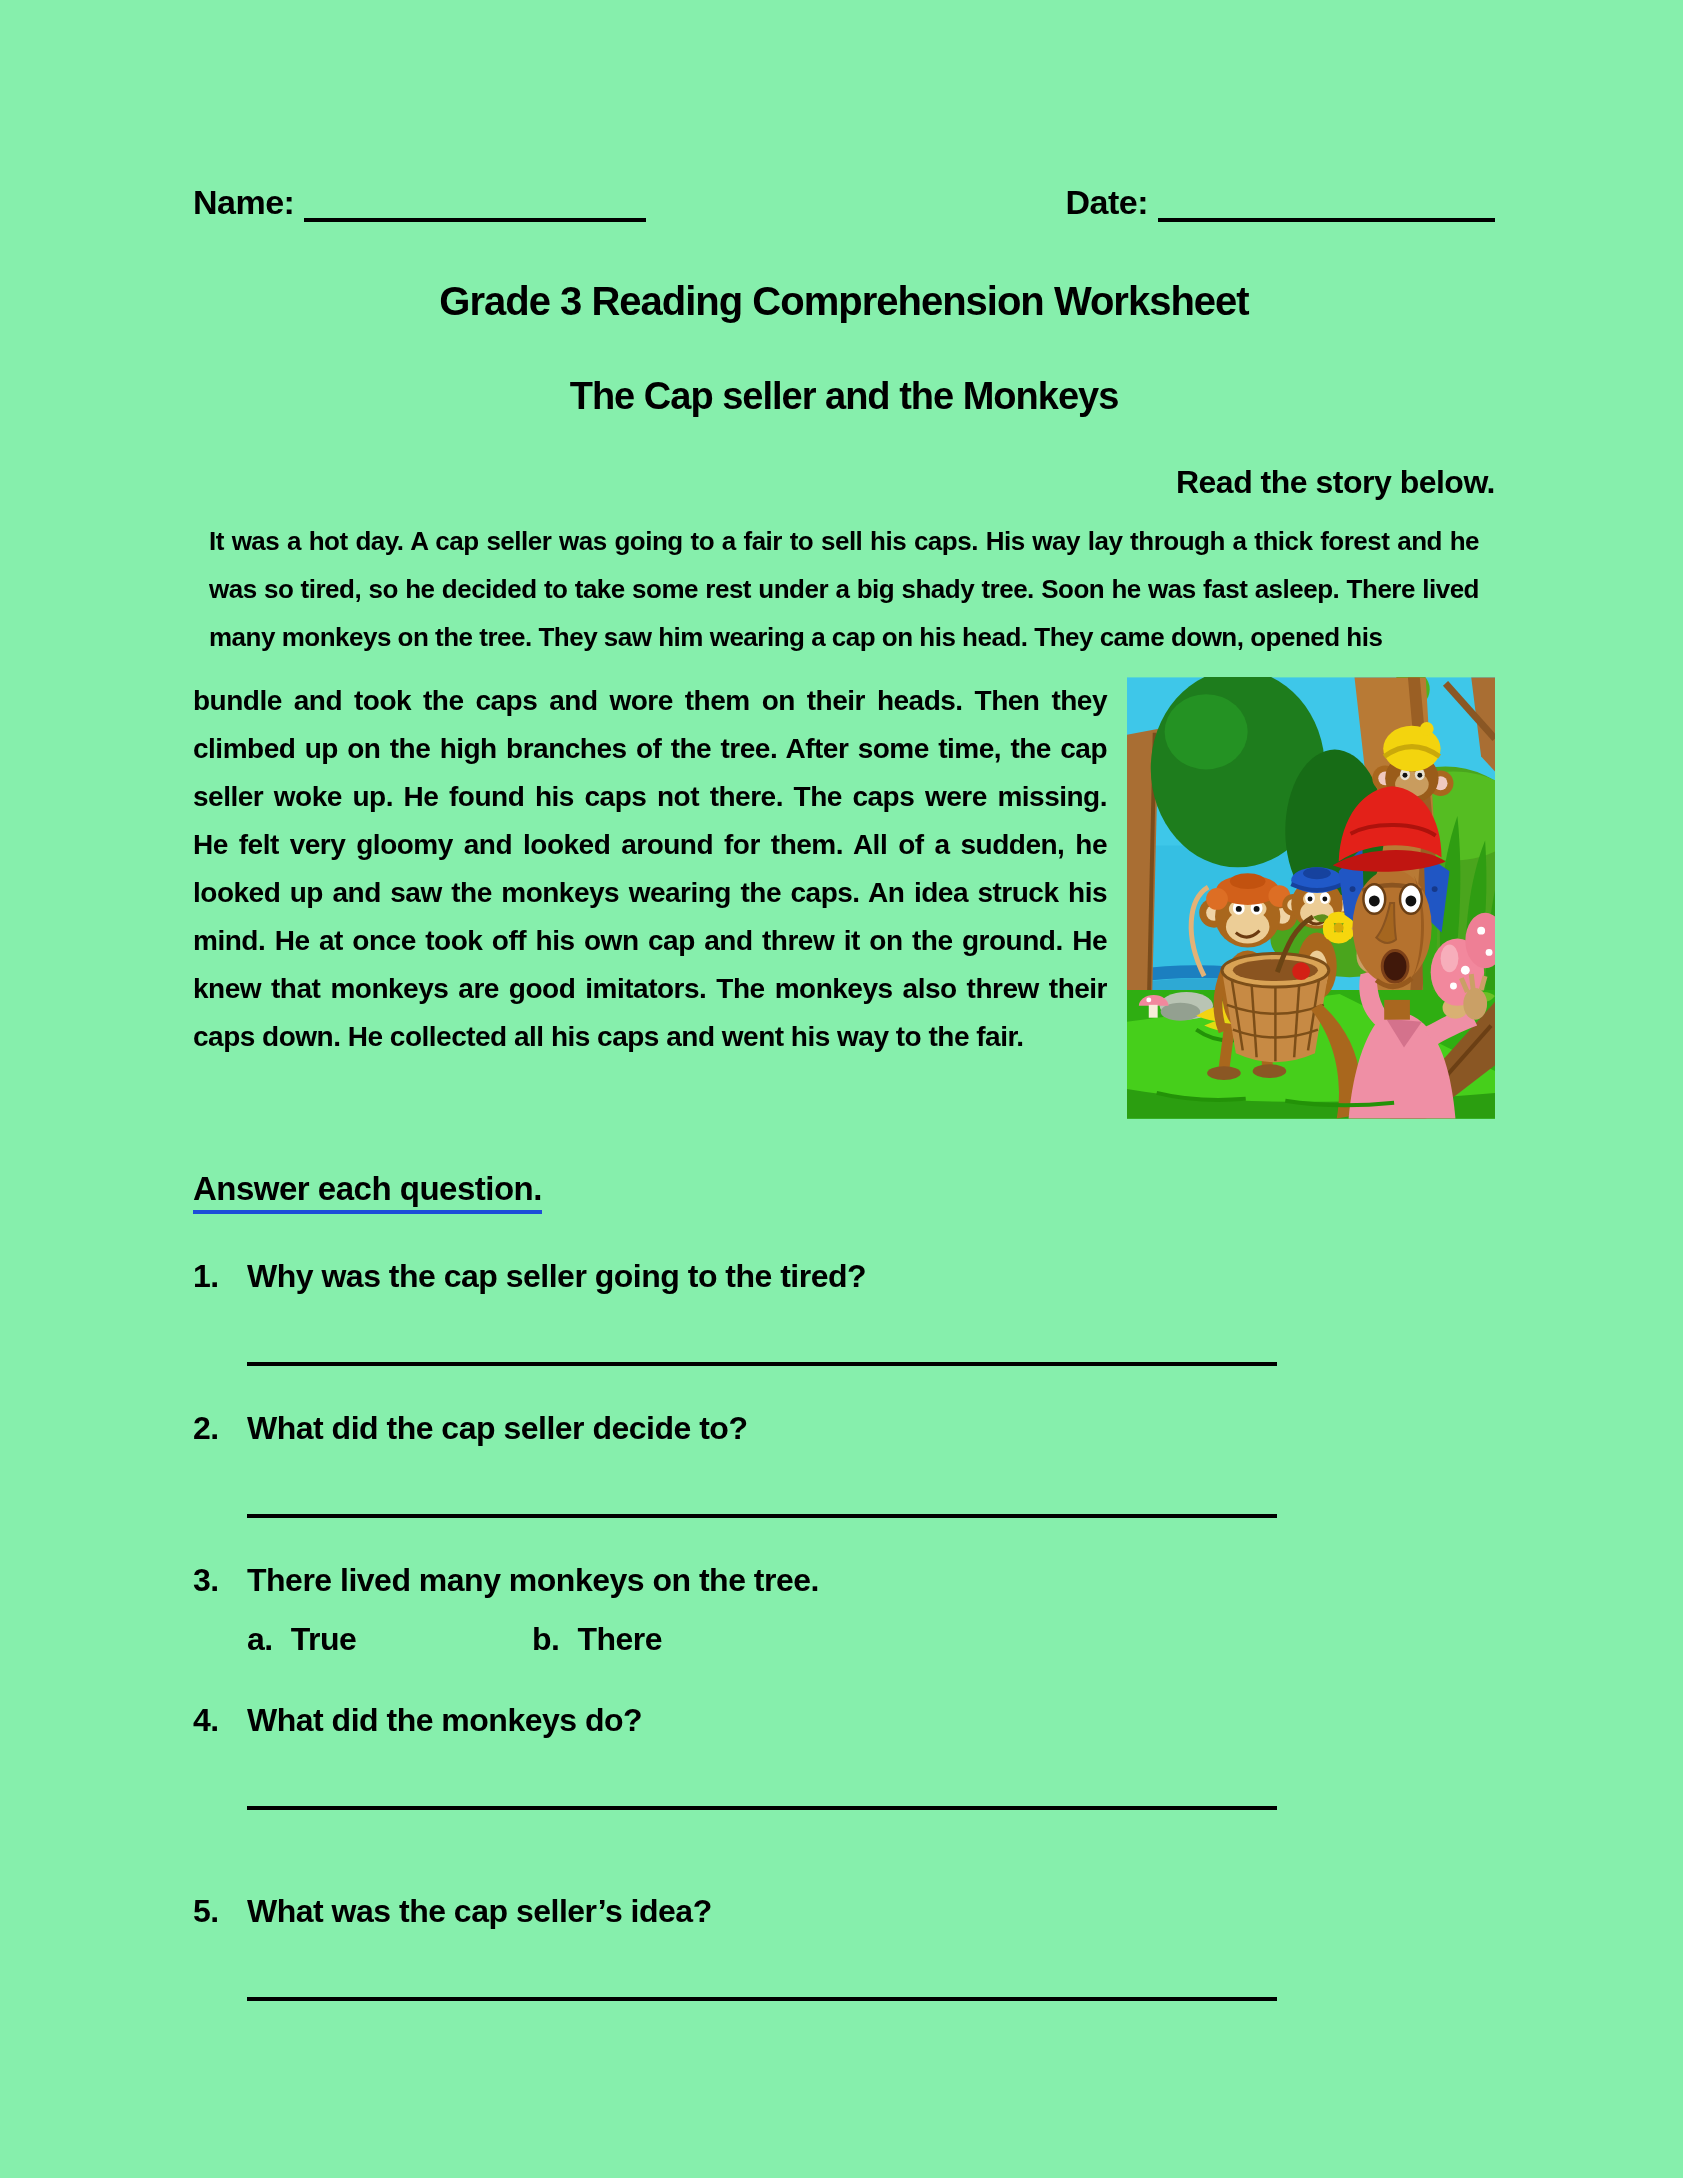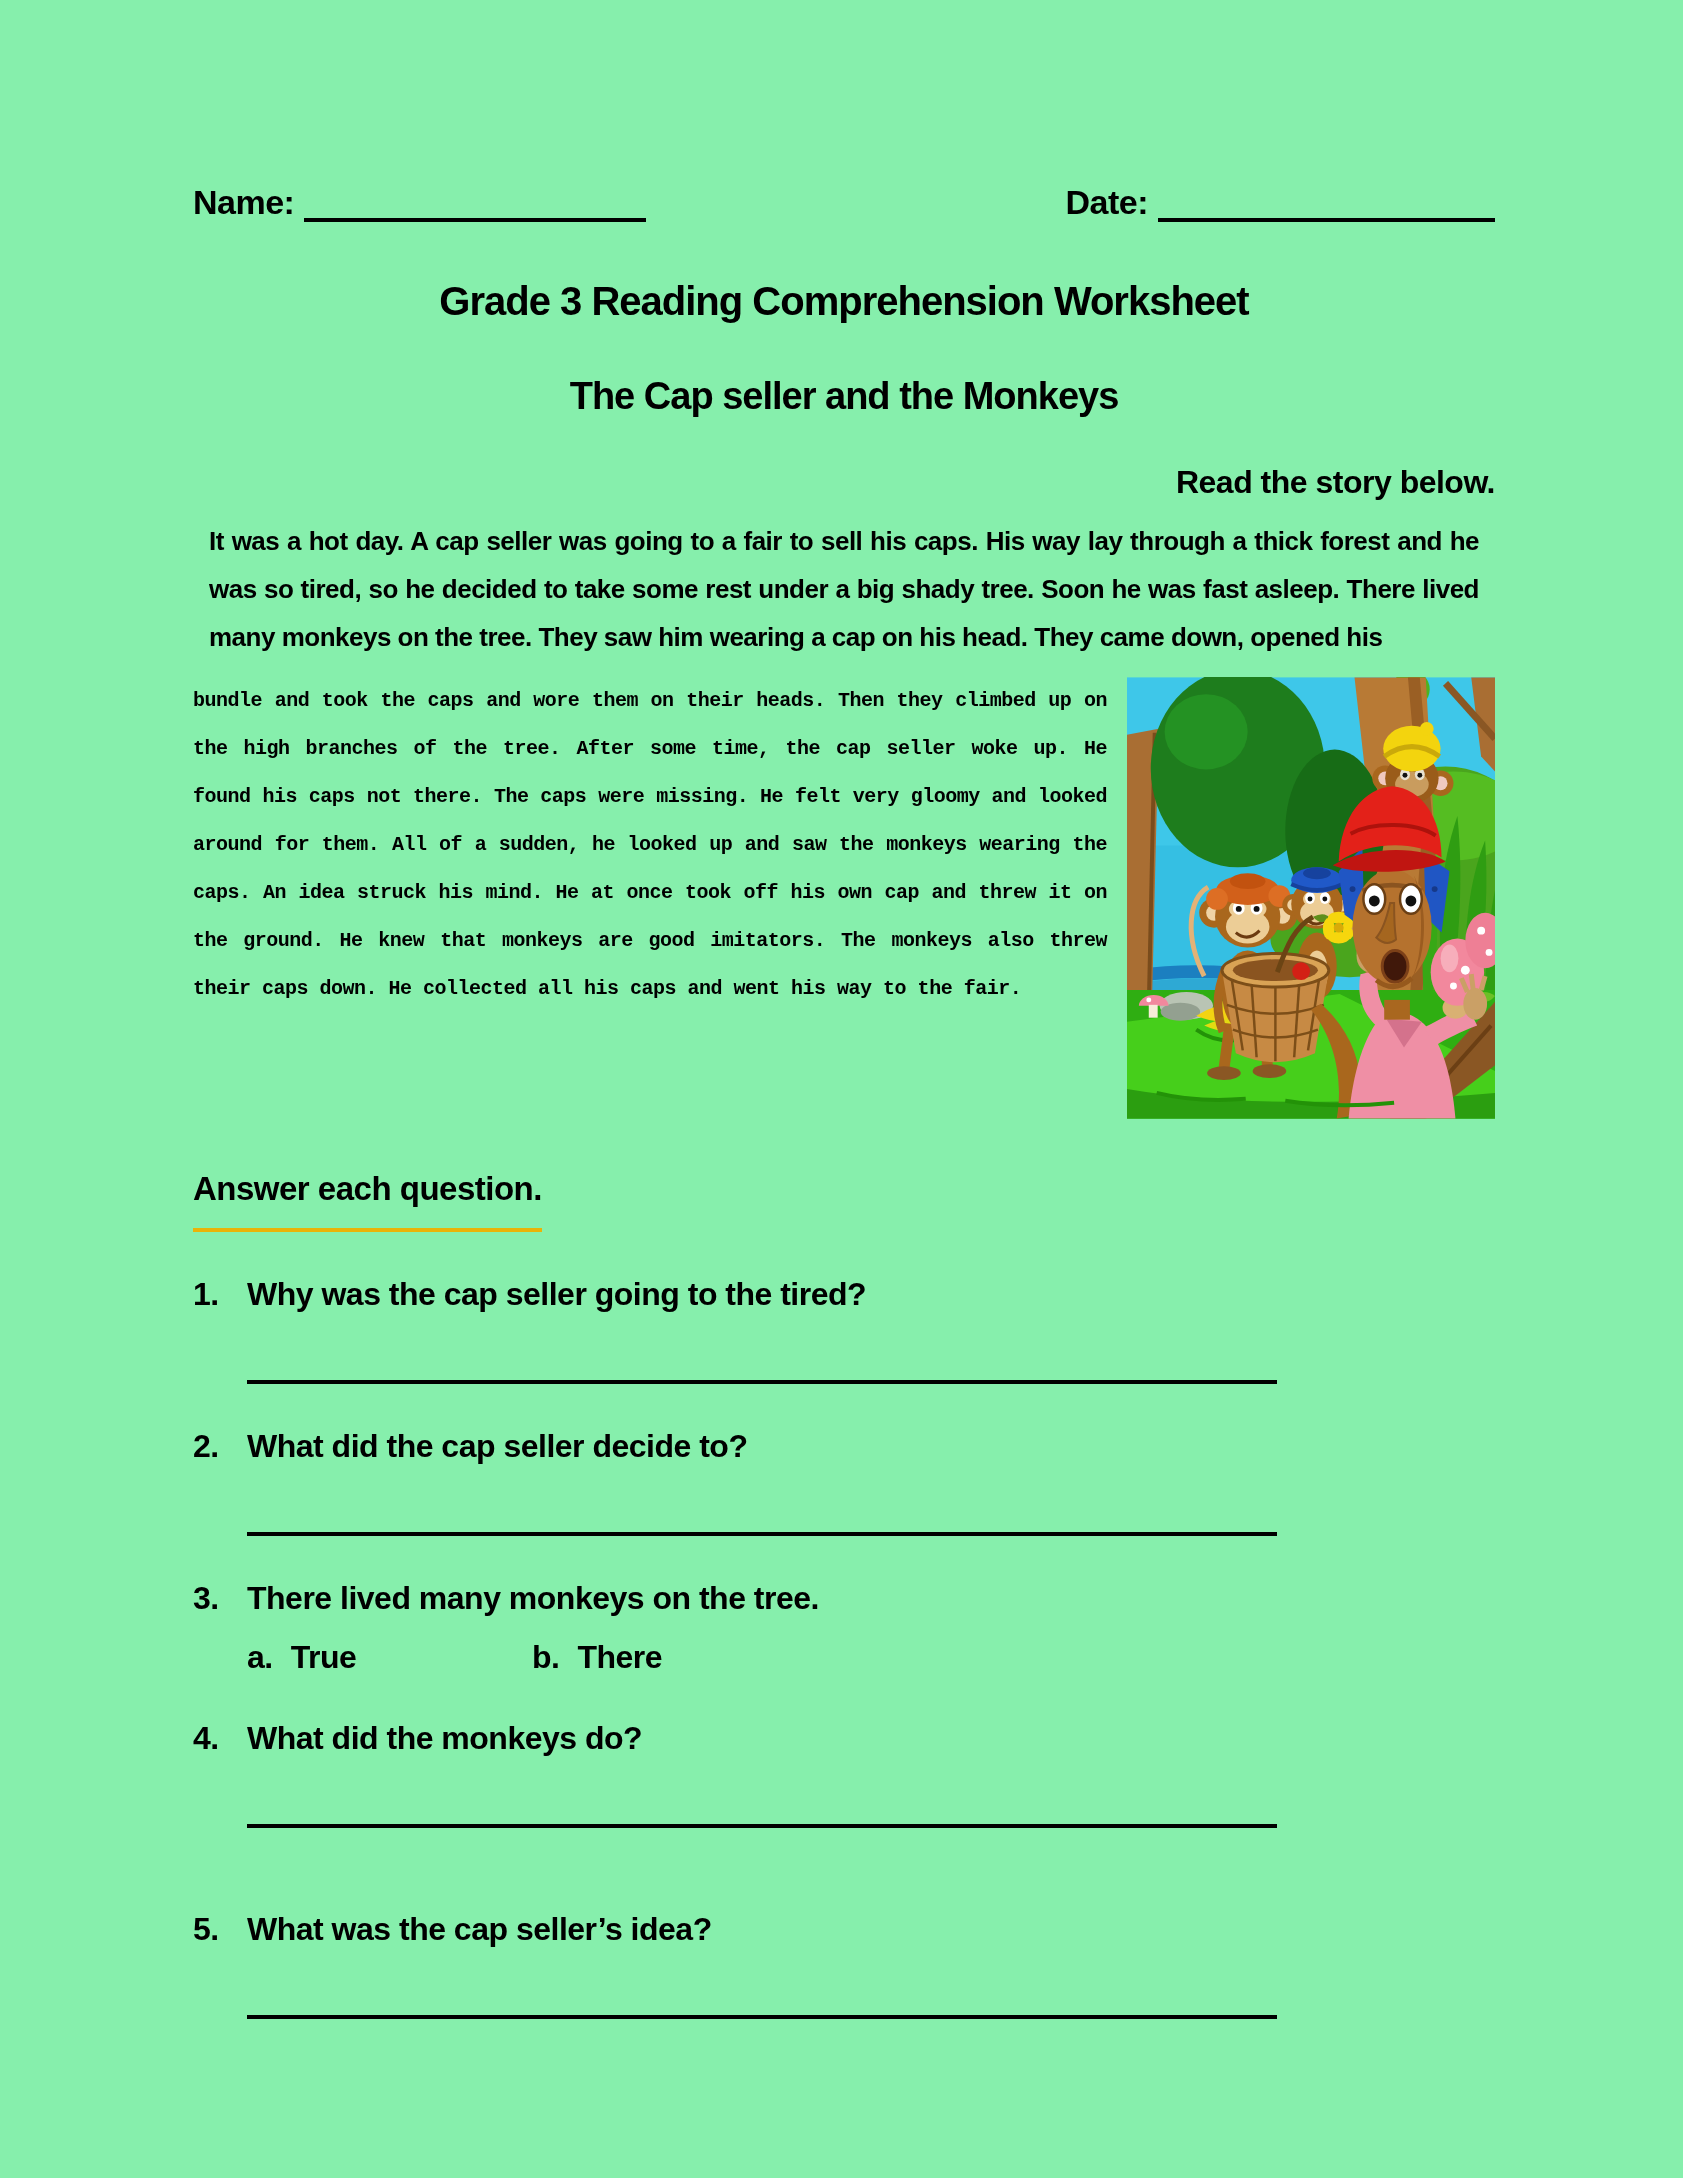--- a/index.html
+++ b/index.html
@@ -27,27 +27,27 @@
   .title { font-size: 40px; text-align: center; margin: 57px 0 0 0; letter-spacing: -1px; }
   .subtitle { font-size: 38px; text-align: center; margin: 51px 0 0 0; letter-spacing: -1px; }
 
   
   .instructions { font-size: 32px; margin: 46px 0 0 0; letter-spacing: -0.5px; text-align: right; }
   .story-part1 {
     font-size: 26px; line-height: 48px; margin: 16px; text-align: justify; letter-spacing: -0.5px;
   }
   .story-row { display: flex; align-items: flex-start; gap: 20px; }
   .story-part2 {
-    flex: 1 1 auto; font-size: 20px; line-height: 48px; margin: 0; text-align: justify; letter-spacing: -0.5px; font-family: Liberation Mono, monospace;
+    flex: 1 1 auto; font-size: 28px; line-height: 48px; margin: 0; text-align: justify; letter-spacing: -0.5px;
   }
   .illustration { flex: 0 0 368px; width: 368px; height: 442px; display: block; }
 
   
   .q-heading { font-size: 33px; margin: 51px 0 0 0; letter-spacing: -0.5px; }
-  .q-heading span { display: inline-block; border-bottom: 4px solid #eab308; padding-bottom: 20px; }
+  .q-heading span { display: inline-block; border-bottom: 4px solid #1d4ed8; padding-bottom: 2px; }
   .question { display: flex; font-size: 32px; letter-spacing: -0.5px; margin-top: 44px; }
   .question.extra-space { margin-top: 83px; }
   .q-num { flex: 0 0 54px; }
   .q-text { flex: 1 1 auto; }
   .answer-line { height: 0; border-bottom: 4px solid #000; width: 1030px; margin: 67px 0 0 54px; }
   .choices { display: flex; font-size: 32px; letter-spacing: -0.5px; margin: 22px 0 0 54px; }
   .choice { display: flex; }
   .choice-a { width: 285px; }
   .choice-label { margin-right: 18px; }
 

